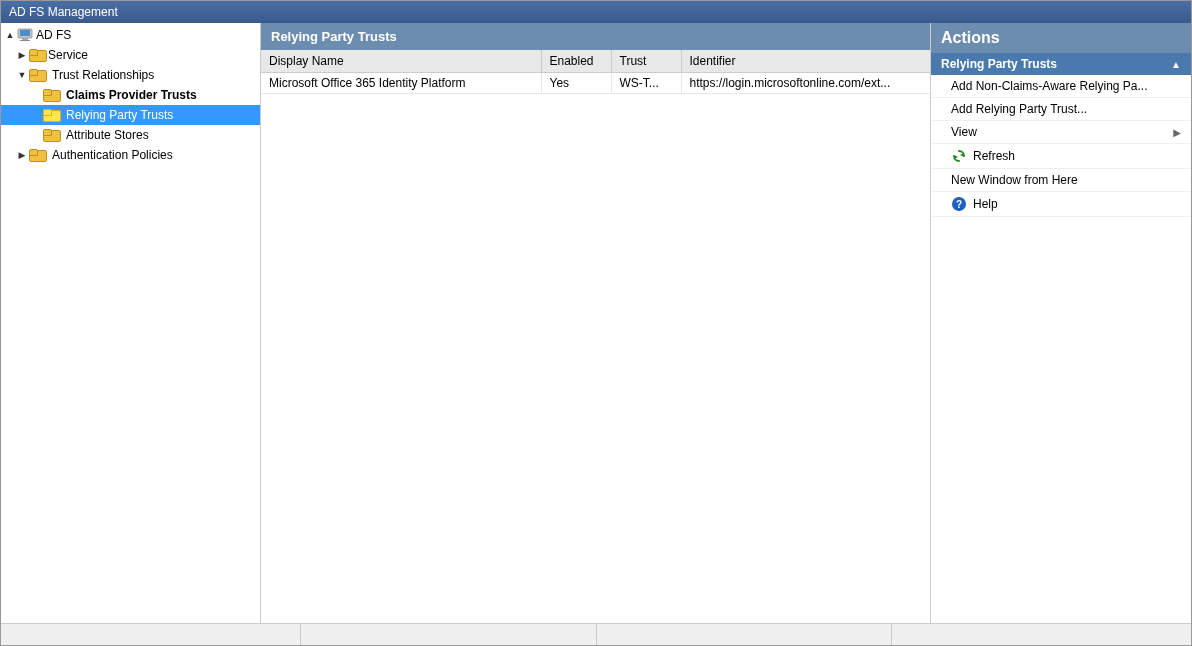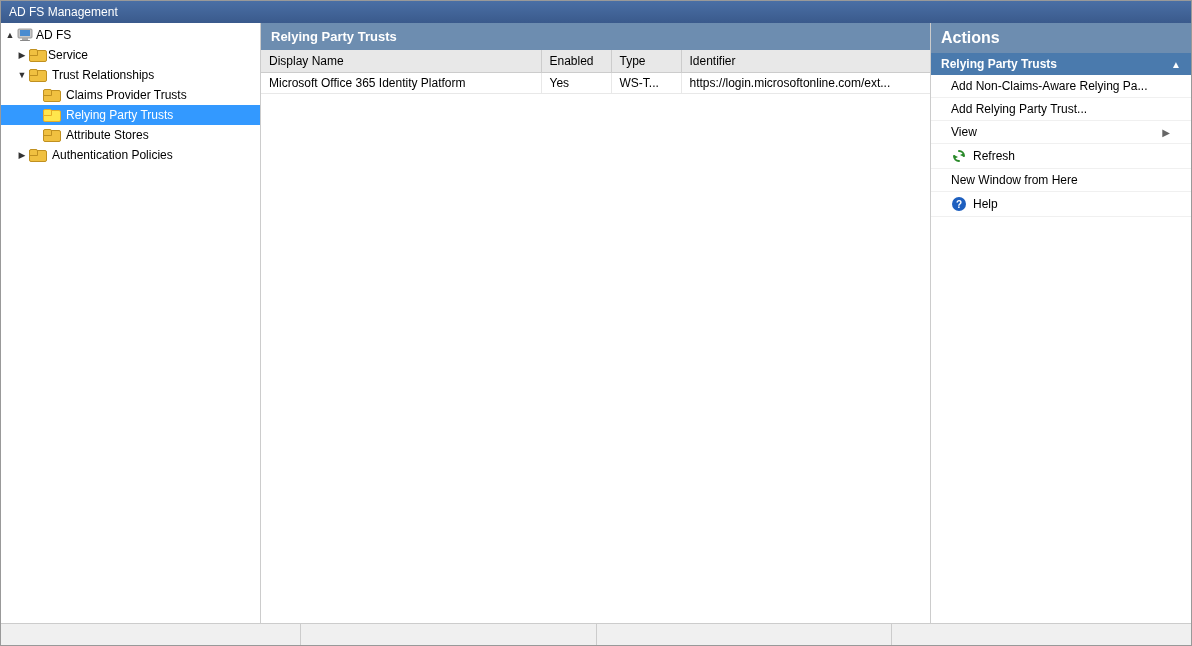--- a/index.html
+++ b/index.html
@@ -202,21 +202,21 @@
       height: 16px;
       flex-shrink: 0;
       display: flex;
       align-items: center;
       justify-content: center;
     }
     .action-item-with-arrow {
       display: flex;
       align-items: center;
       justify-content: space-between;
-      padding: 4px 21px 4px 20px;
+      padding: 4px 10px 4px 20px;
       cursor: pointer;
       border-bottom: 1px solid #f0f0f0;
     }
     .action-arrow { font-size: 10px; color: #666; }
     
     .help-icon-shape {
       width: 14px;
       height: 14px;
       background: #1e5fbf;
       border-radius: 50%;
@@ -290,21 +290,21 @@
       </div>
 
       <div class="tree-item indent-1" style="padding-left:14px;">
         <span class="expand-arrow">▼</span>
         <span class="folder-icon">
           <span class="folder-yellow"></span>
         </span>
         <span class="item-text" style="margin-left:4px;">Trust Relationships</span>
       </div>
 
-      <div class="tree-item indent-2" style="">
+      <div class="tree-item indent-2" style="font-weight:bold;">
         <span class="expand-arrow" style="width:14px;"></span>
         <span class="folder-icon">
           <span class="folder-yellow"></span>
         </span>
         <span class="item-text" style="margin-left:4px;">Claims Provider Trusts</span>
       </div>
 
       <div class="tree-item indent-2 selected" style="padding-left:28px;">
         <span class="expand-arrow" style="width:14px;"></span>
         <span class="folder-icon">
@@ -331,21 +331,21 @@
     </div>
 
     <div class="center-panel">
       <div class="panel-header">Relying Party Trusts</div>
       <div class="table-container">
         <table>
           <thead>
             <tr>
               <th style="width:280px;">Display Name</th>
               <th style="width:70px;">Enabled</th>
-              <th style="width:70px;">Type</th>
+              <th style="width:70px;">Trust</th>
               <th>Identifier</th>
             </tr>
           </thead>
           <tbody>
             <tr>
               <td>Microsoft Office 365 Identity Platform</td>
               <td>Yes</td>
               <td>WS-T...</td>
               <td>https://login.microsoftonline.com/ext...</td>
             </tr>

